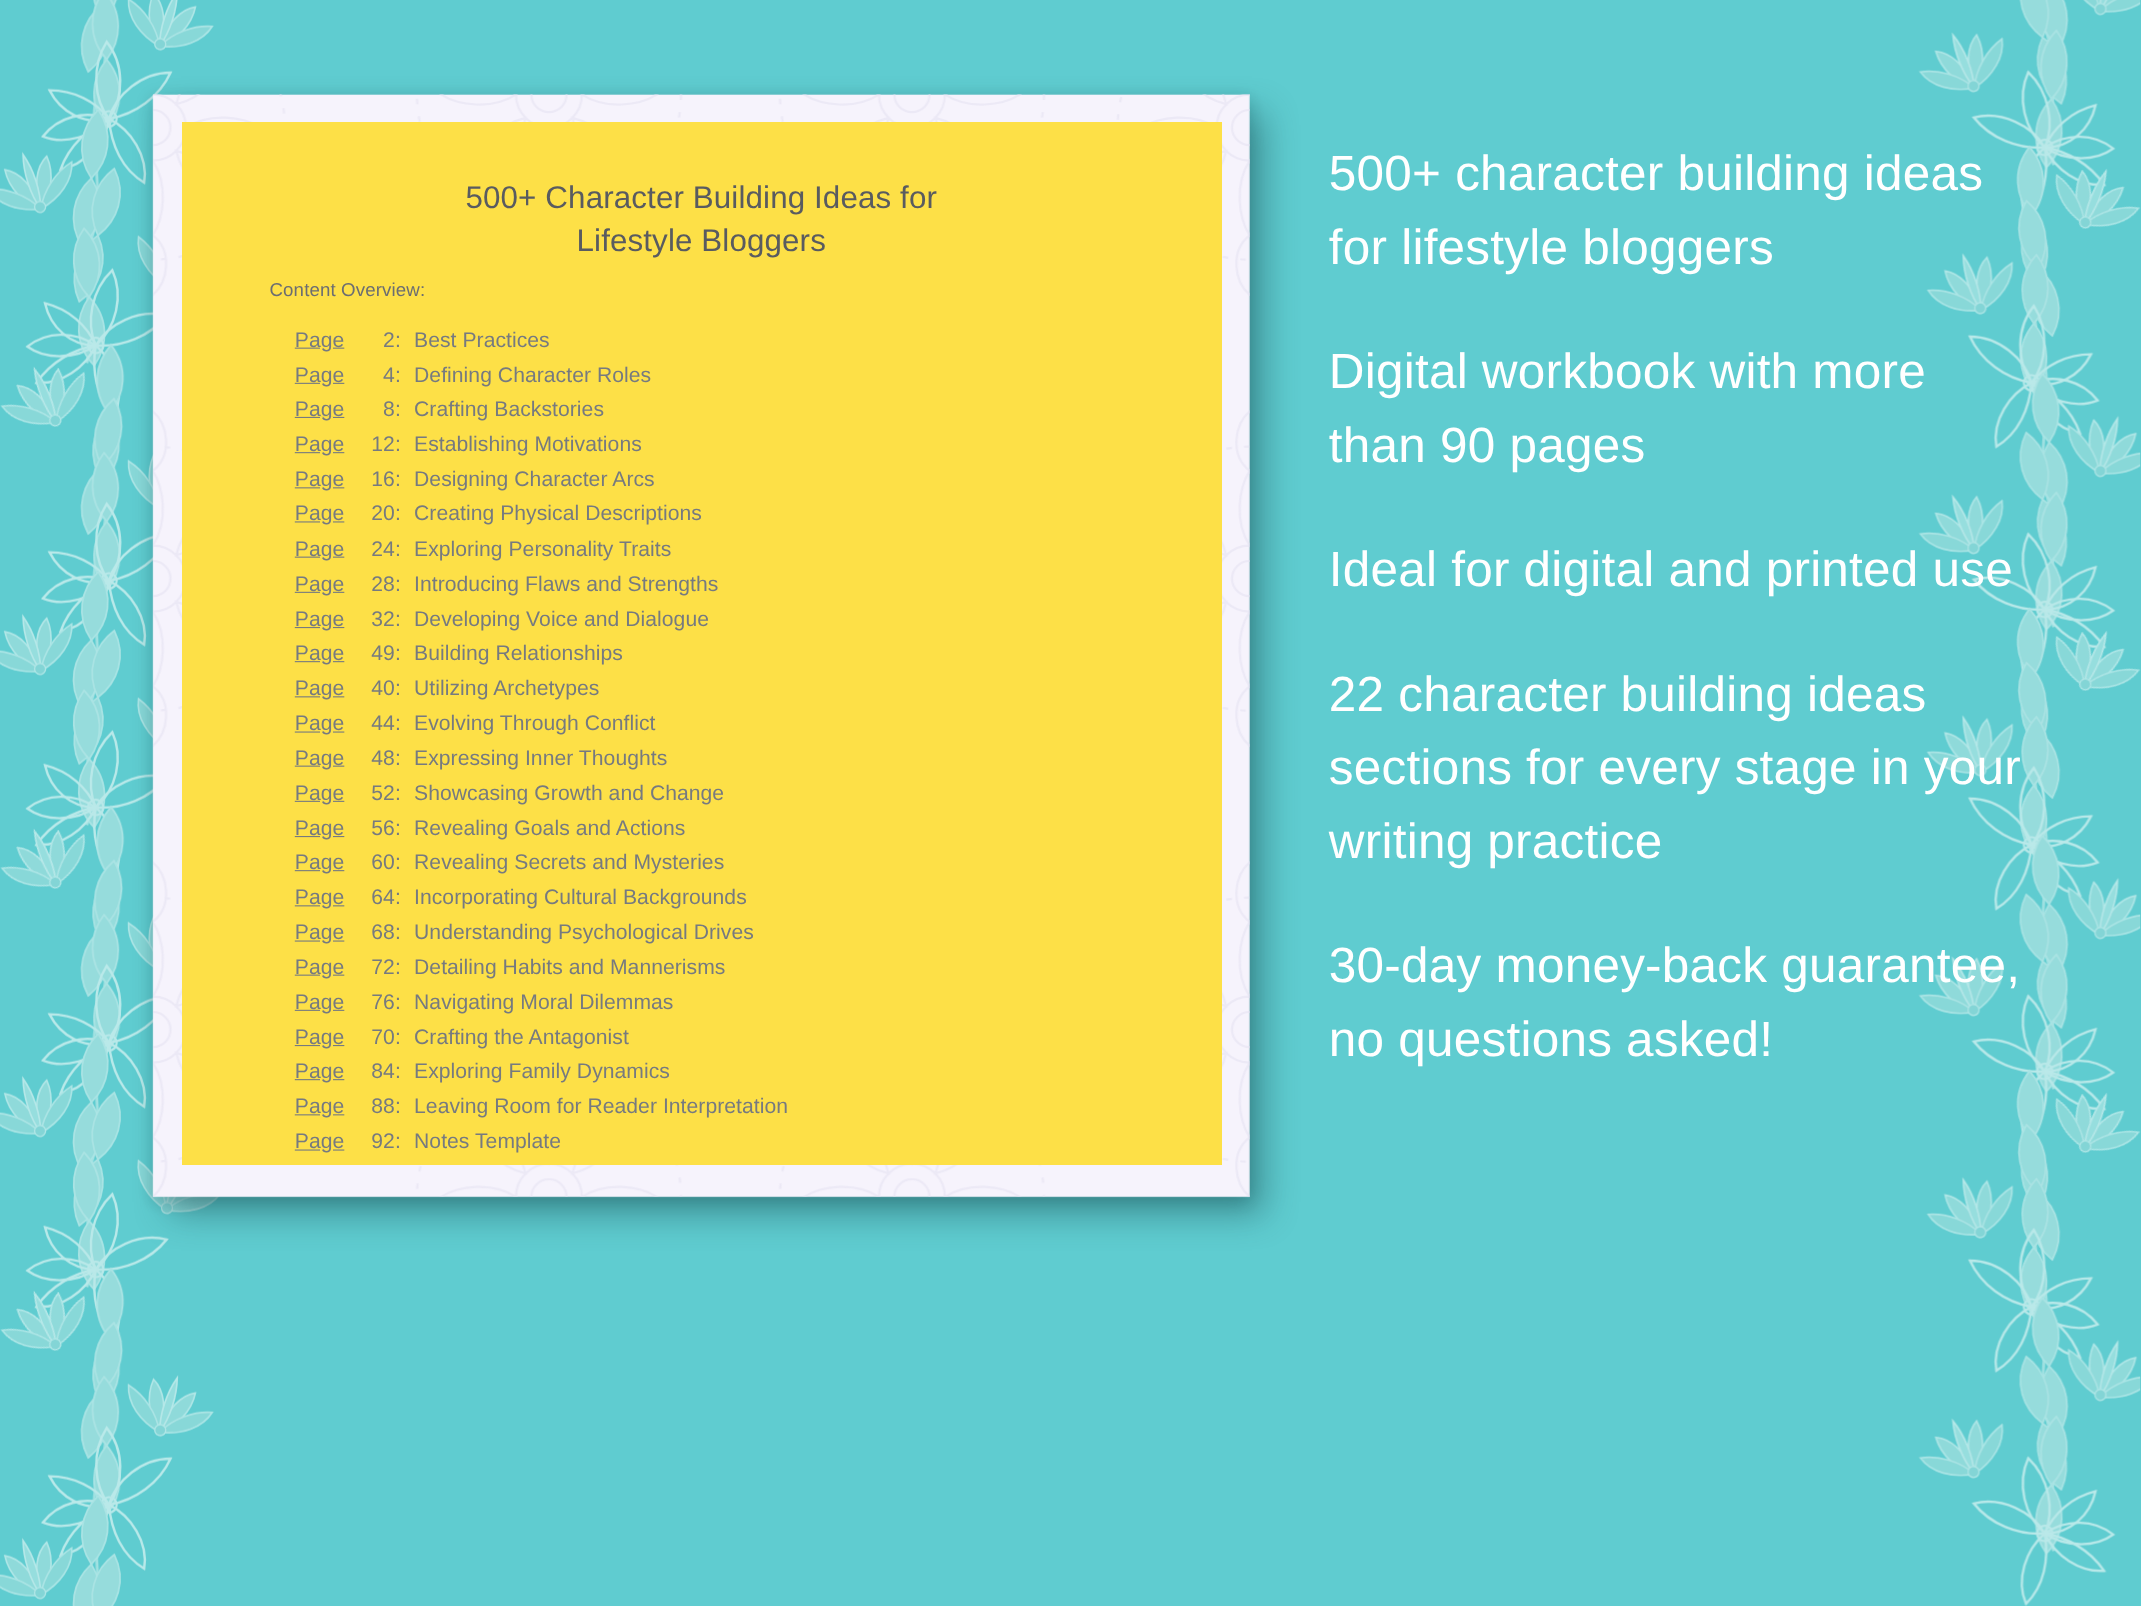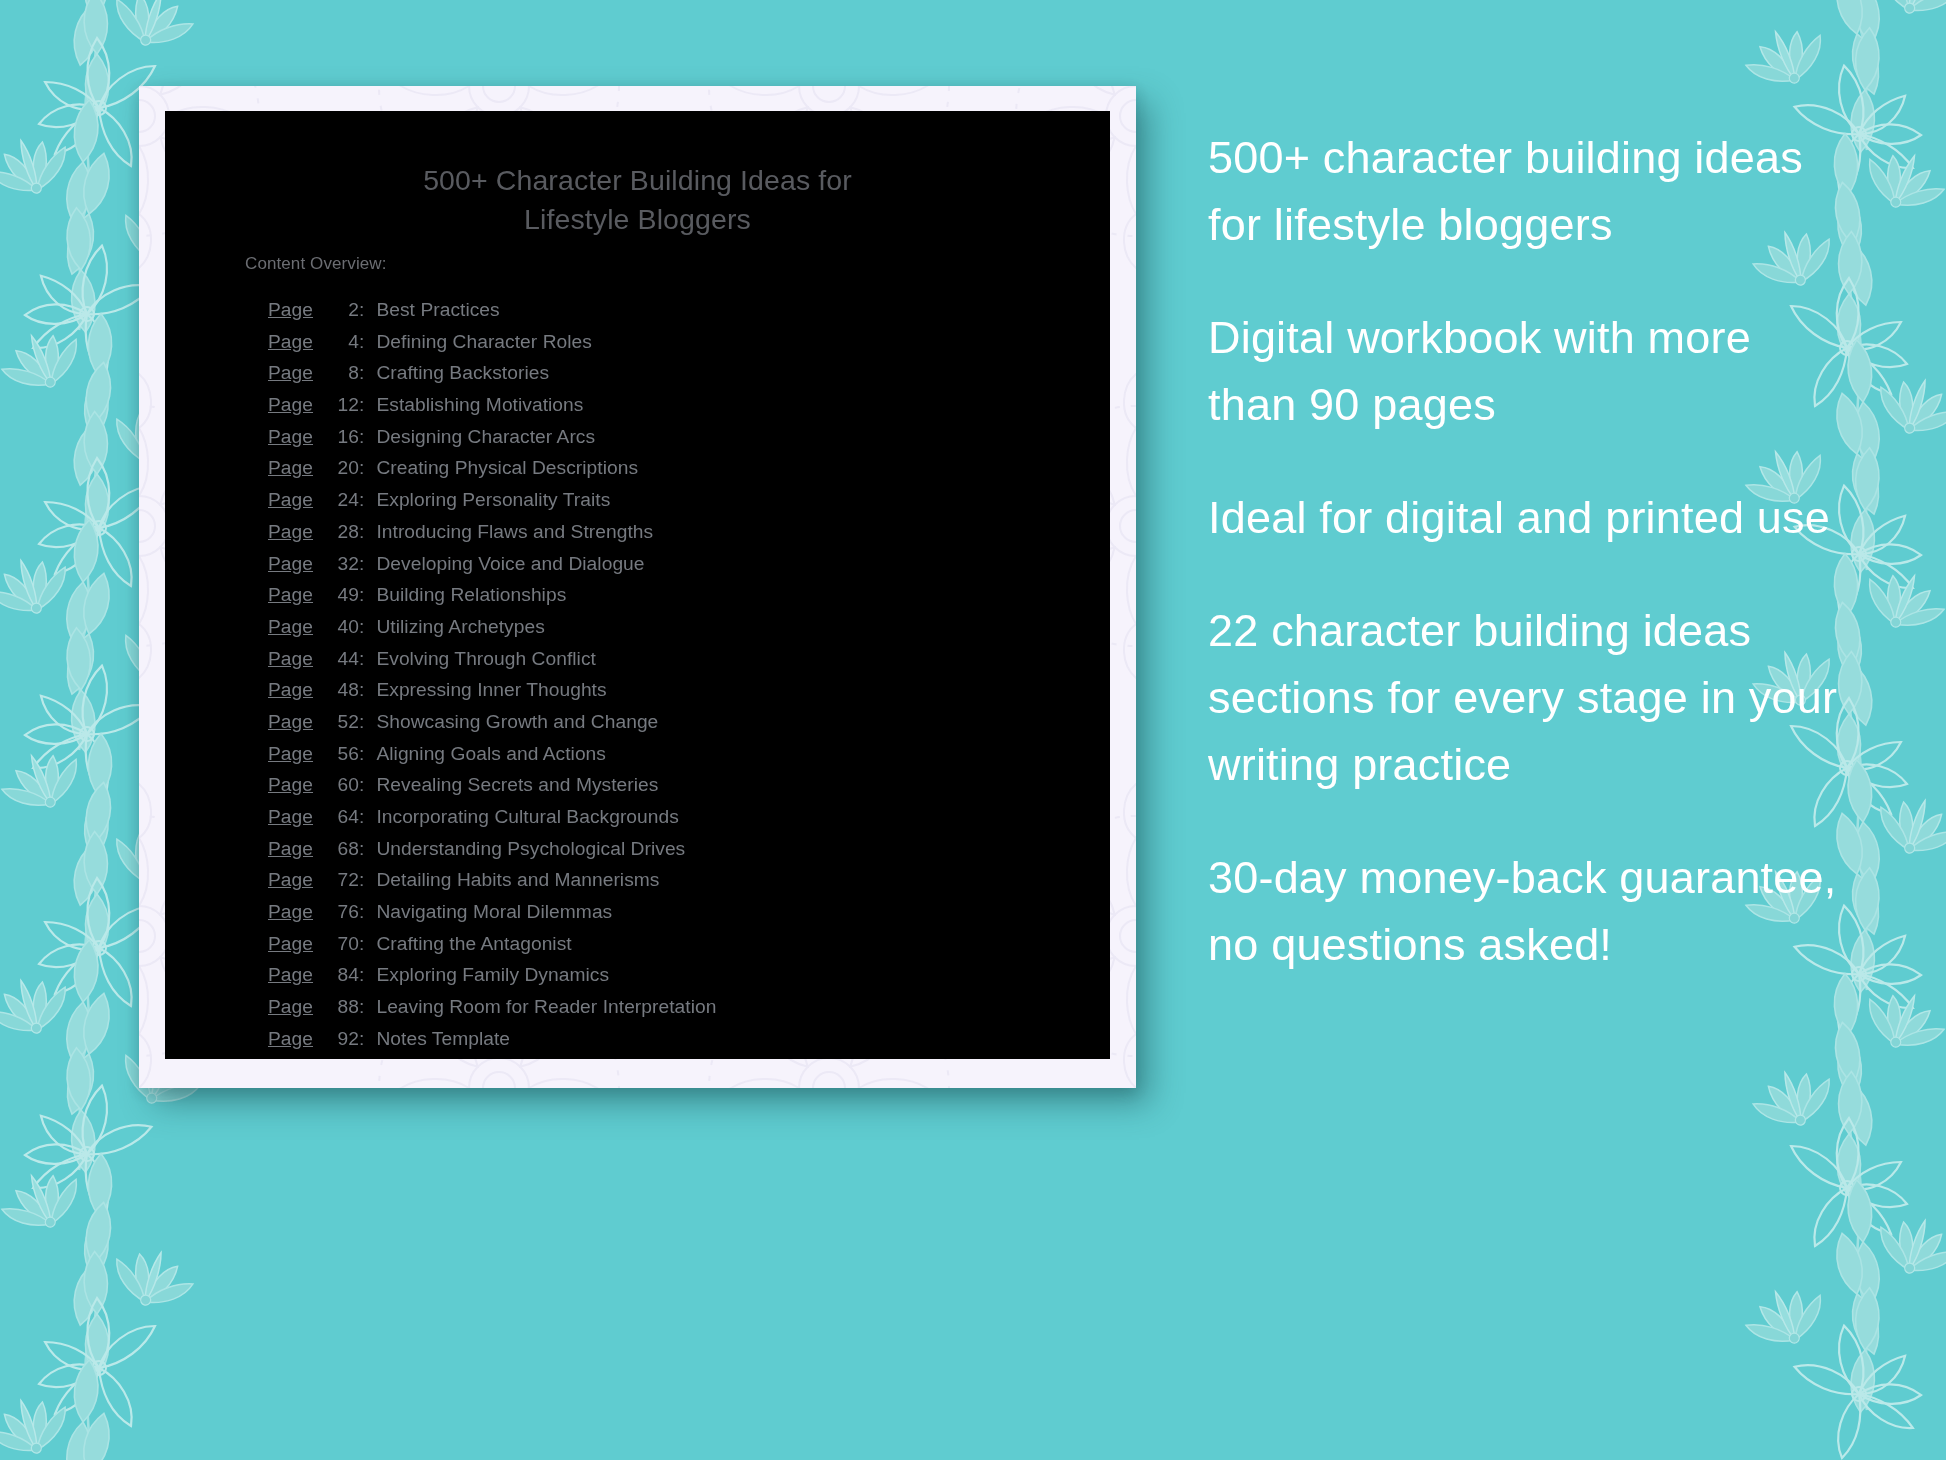--- a/index.html
+++ b/index.html
@@ -50,21 +50,21 @@
     inset: 0;
     opacity: 0.55;
     pointer-events: none;
   }
   #doc-page {
     position: absolute;
     left: 26px;
     top: 25px;
     width: 945px;
     height: 948px;
-    background: #000000;
+    background: #fde047;
     overflow: hidden;
   }
 
   #doc-title {
     position: absolute;
     left: 0;
     top: 50px;
     width: 945px;
     text-align: center;
     font-size: 28.5px;
@@ -334,21 +334,21 @@
         <div class="toc-row">
           <span class="toc-page-word">Page</span>
           <span class="toc-page-num">52</span>
           <span class="toc-colon">:</span>
           <span class="toc-title">Showcasing Growth and Change</span>
         </div>
         <div class="toc-row">
           <span class="toc-page-word">Page</span>
           <span class="toc-page-num">56</span>
           <span class="toc-colon">:</span>
-          <span class="toc-title">Aligning Goals and Actions</span>
+          <span class="toc-title">Revealing Goals and Actions</span>
         </div>
         <div class="toc-row">
           <span class="toc-page-word">Page</span>
           <span class="toc-page-num">60</span>
           <span class="toc-colon">:</span>
           <span class="toc-title">Revealing Secrets and Mysteries</span>
         </div>
         <div class="toc-row">
           <span class="toc-page-word">Page</span>
           <span class="toc-page-num">64</span>

